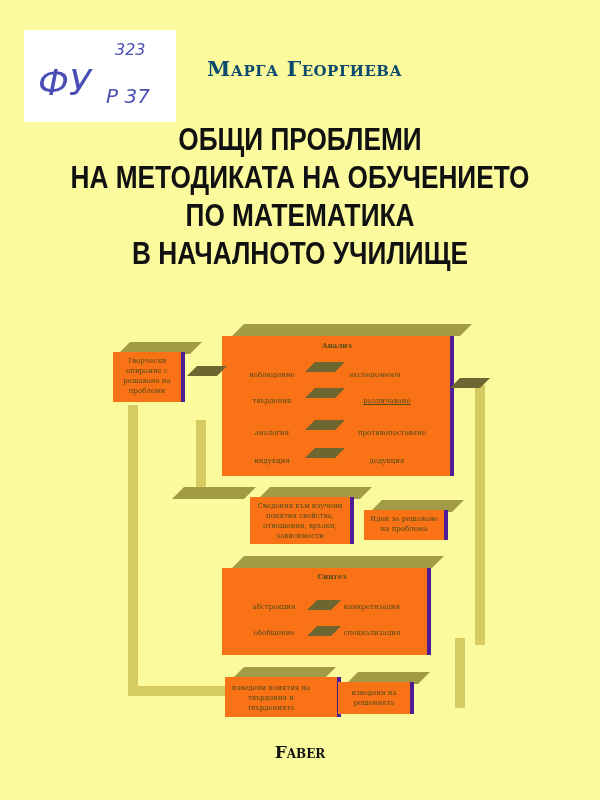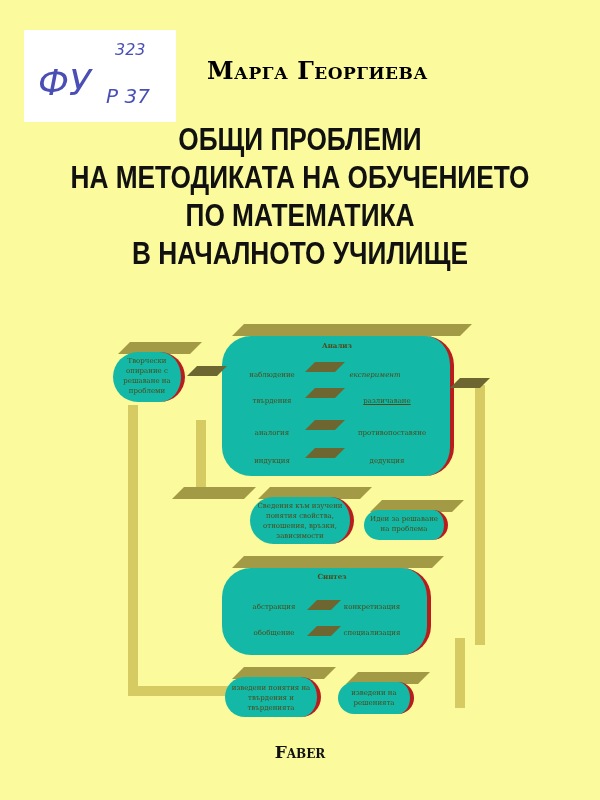--- a/index.html
+++ b/index.html
@@ -3,24 +3,24 @@
 <meta charset="utf-8">
 <style>
   html,body{margin:0;padding:0;}
   body{width:600px;height:800px;background:#fbfb9a;position:relative;overflow:hidden;font-family:"DejaVu Serif","Liberation Serif",serif;}
   .cover{position:absolute;left:0;top:0;width:600px;height:800px;background:#fbfa9c;}
   .sticker{position:absolute;left:24px;top:30px;width:152px;height:92px;background:#ffffff;}
   .hw{position:absolute;font-family:"DejaVu Sans",sans-serif;color:#4a4fb5;font-style:italic;}
   .hw1{left:115px;top:40px;font-size:16px;}
   .hw2{left:38px;top:62px;font-size:36px;}
   .hw3{left:106px;top:84px;font-size:20px;}
-  .author{position:absolute;left:207px;top:56px;font-size:24px;font-weight:bold;color:#000000;letter-spacing:0.5px;font-variant:small-caps;}
+  .author{position:absolute;left:207px;top:56px;font-size:21px;font-weight:bold;color:#0c4a6e;letter-spacing:0.5px;font-variant:small-caps;}
   .title{position:absolute;left:0;top:120px;width:600px;text-align:center;font-family:"Liberation Sans",sans-serif;font-weight:bold;font-size:32px;line-height:38px;color:#111;transform:scaleX(0.82);transform-origin:center;}
   .diagram{position:absolute;left:0;top:0;width:600px;height:800px;}
-  .box{position:absolute;background:#14b8a6;border-right:4px solid #b91c1c;border-radius:29px;}
+  .box{position:absolute;background:#f97316;border-right:4px solid #4c1d95;}
   .box-top{position:absolute;height:12px;background:#a29a45;transform:skewX(-45deg);transform-origin:bottom left;}
   .lbl{position:absolute;font-size:7px;color:#4e4a1a;text-align:center;line-height:10px;font-family:"DejaVu Serif",serif;}
   .bar{position:absolute;background:#d5cb62;}
   .dark{position:absolute;height:10px;background:#6d6630;transform:skewX(-45deg);}
   .publisher{position:absolute;left:0;top:742px;width:600px;text-align:center;font-size:17px;font-weight:bold;color:#111;font-variant:small-caps;}
 </style>
 </head>
 <body>
 
 <div class="cover">
@@ -86,21 +86,21 @@
       <div class="lbl" style="left:80px;top:4px;width:60px;font-weight:bold;">Синтез</div>
       <div class="lbl" style="left:12px;top:34px;width:80px;">абстракция</div>
       <div class="lbl" style="left:12px;top:60px;width:80px;">обобщение</div>
       <div class="lbl" style="left:110px;top:34px;width:80px;">конкретизация</div>
       <div class="lbl" style="left:110px;top:60px;width:80px;">специализация</div>
     </div>
     <div class="dark" style="left:312px;top:600px;width:24px;"></div>
     <div class="dark" style="left:312px;top:626px;width:24px;"></div>
 
     <div class="box-top" style="left:232px;top:667px;width:92px;"></div>
-    <div class="box" style="left:225px;top:677px;width:92px;height:40px;">
+    <div class="box" style="left:225px;top:677px;width:92px;height:40px;padding-left:20px;">
       <div class="lbl" style="left:2px;top:6px;width:88px;">изведени понятия на твърдения и твърденията</div>
     </div>
     <div class="box-top" style="left:346px;top:672px;width:72px;"></div>
     <div class="box" style="left:338px;top:682px;width:72px;height:32px;">
       <div class="lbl" style="left:2px;top:6px;width:68px;text-align:center;">изведени на решенията</div>
     </div>
   </div>
 
   <div class="publisher">Faber</div>
 </div>

